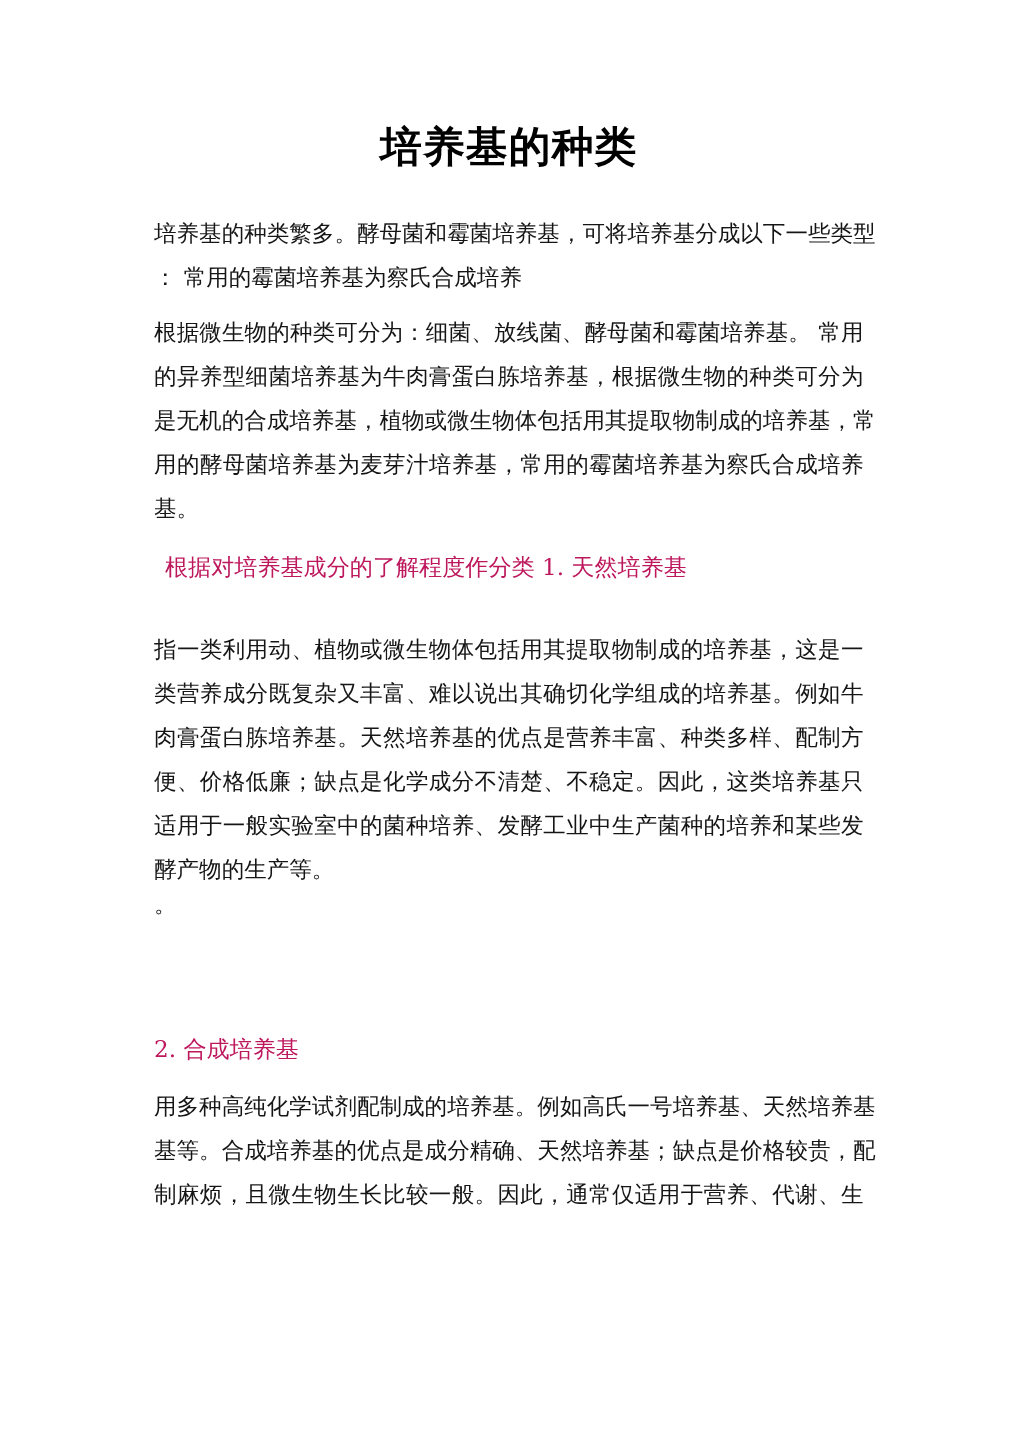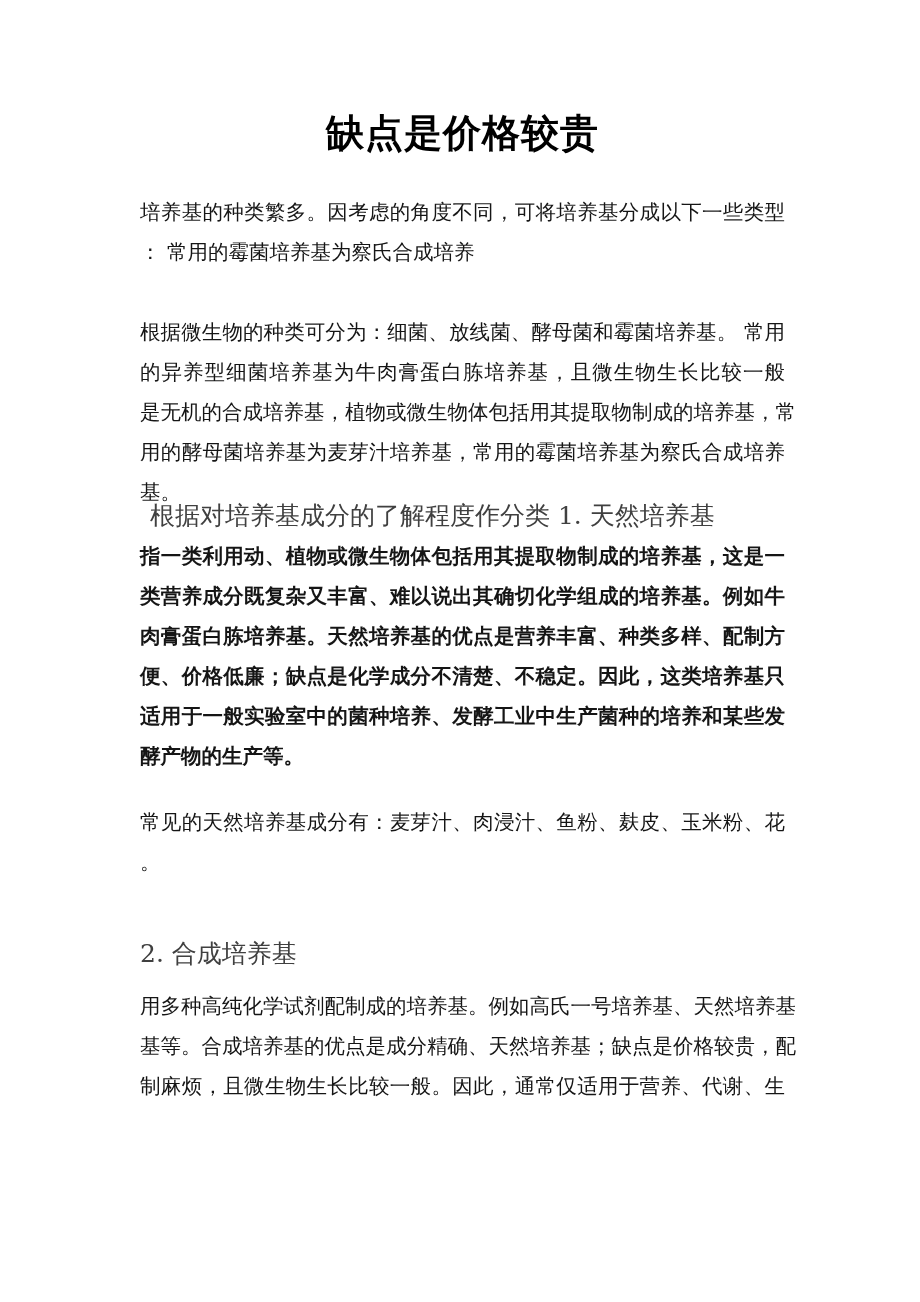--- a/index.html
+++ b/index.html
@@ -49,60 +49,59 @@
       display: block;
       white-space: nowrap;
       text-align-last: justify;
     }
     .line.last {
       text-align-last: left;
     }
     .heading {
       position: absolute;
       left: 0;
-      font-size: 25px;
+      font-size: 21px;
       line-height: 40px;
       white-space: nowrap;
-      color: #404040;
+      color: #be185d;
     }
     .indent-small { padding-left: 10px; }
   </style>
 </head>
 <body>
 
 <div class="page">
 
-  <h1 class="title" style="margin:0;">缺点是价格较贵</h1>
+  <h1 class="title" style="margin:0;">培养基的种类</h1>
 
   <div class="para" style="top:192px;">
-    <span class="line">培养基的种类繁多。因考虑的角度不同，可将培养基分成以下一些类型</span>
+    <span class="line">培养基的种类繁多。酵母菌和霉菌培养基，可将培养基分成以下一些类型</span>
     <span class="line last">： 常用的霉菌培养基为察氏合成培养</span>
   </div>
 
-  <div class="para" style="top:282px;margin-top:30px;">
+  <div class="para" style="top:282px;">
     <span class="line">根据微生物的种类可分为：细菌、放线菌、酵母菌和霉菌培养基。 常用</span>
-    <span class="line">的异养型细菌培养基为牛肉膏蛋白胨培养基，且微生物生长比较一般</span>
+    <span class="line">的异养型细菌培养基为牛肉膏蛋白胨培养基，根据微生物的种类可分为</span>
     <span class="line">是无机的合成培养基，植物或微生物体包括用其提取物制成的培养基，常</span>
     <span class="line">用的酵母菌培养基为麦芽汁培养基，常用的霉菌培养基为察氏合成培养</span>
     <span class="line last">基。</span>
   </div>
 
   <div class="heading indent-small" style="top:496px;">根据对培养基成分的了解程度作分类 1. 天然培养基</div>
 
-  <div class="para" style="top:536px;font-weight:bold;">
+  <div class="para" style="top:570px;">
     <span class="line">指一类利用动、植物或微生物体包括用其提取物制成的培养基，这是一</span>
     <span class="line">类营养成分既复杂又丰富、难以说出其确切化学组成的培养基。例如牛</span>
     <span class="line">肉膏蛋白胨培养基。天然培养基的优点是营养丰富、种类多样、配制方</span>
     <span class="line">便、价格低廉；缺点是化学成分不清楚、不稳定。因此，这类培养基只</span>
     <span class="line">适用于一般实验室中的菌种培养、发酵工业中生产菌种的培养和某些发</span>
     <span class="line last">酵产物的生产等。</span>
   </div>
 
   <div class="para" style="top:802px;">
-    <span class="line">常见的天然培养基成分有：麦芽汁、肉浸汁、鱼粉、麸皮、玉米粉、花</span>
     <span class="line last">。</span>
   </div>
 
   <div class="heading" style="top:934px;">2. 合成培养基</div>
 
   <div class="para" style="top:986px;">
     <span class="line">用多种高纯化学试剂配制成的培养基。例如高氏一号培养基、天然培养基</span>
     <span class="line">基等。合成培养基的优点是成分精确、天然培养基；缺点是价格较贵，配</span>
     <span class="line">制麻烦，且微生物生长比较一般。因此，通常仅适用于营养、代谢、生</span>
   </div>

